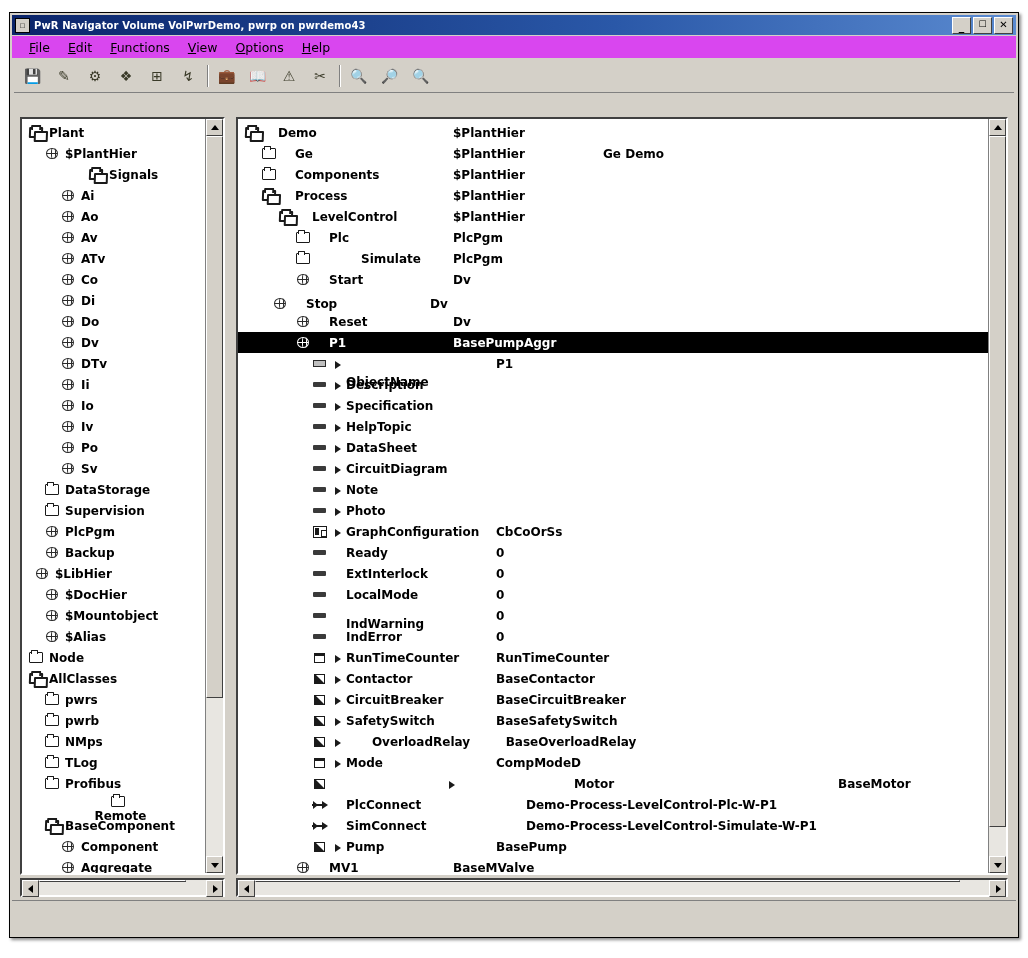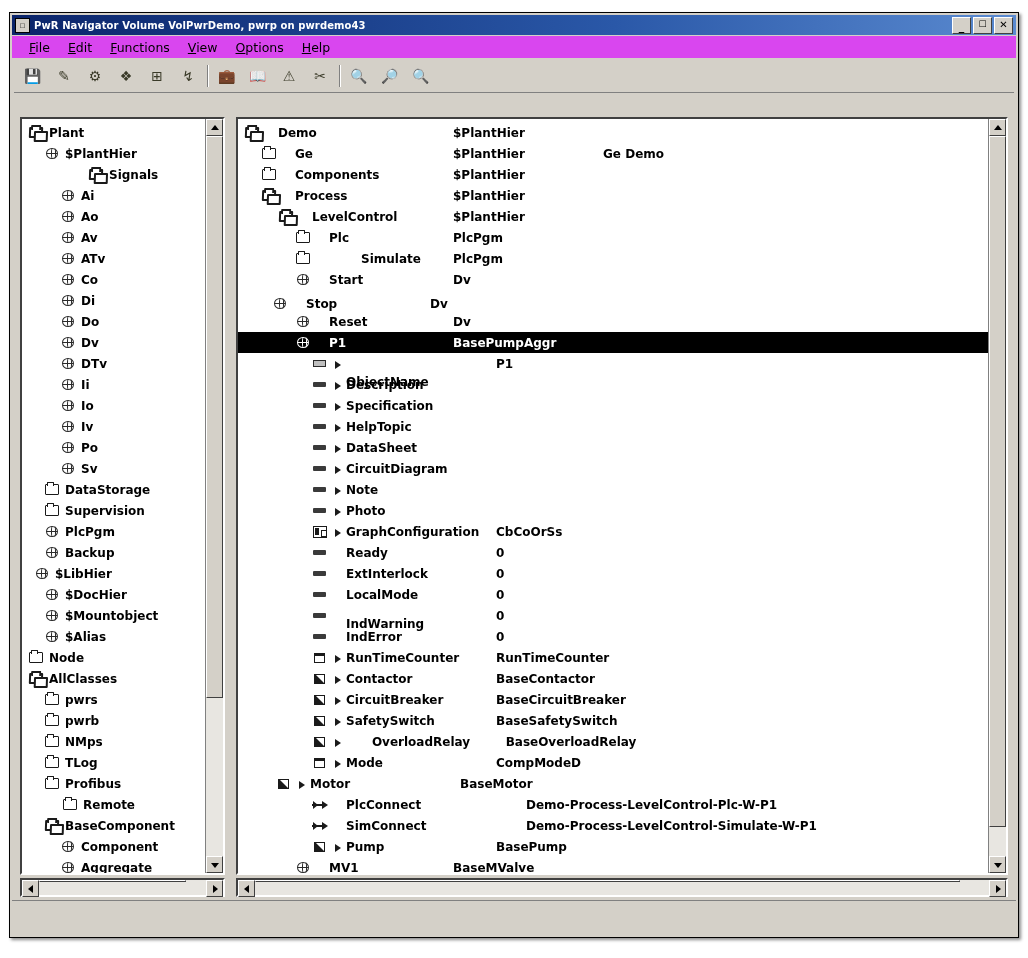--- a/index.html
+++ b/index.html
@@ -545,21 +545,21 @@
                 <span class="ic-folder-closed"></span>
               </span>
               <span class="lbl">TLog</span>
             </div>
             <div class="row" style="padding-left: 22px;">
               <span class="ico">
                 <span class="ic-folder-closed"></span>
               </span>
               <span class="lbl">Profibus</span>
             </div>
-            <div class="row" style="padding-left: 40px;">
+            <div class="row" style="padding-left: 14px; flex-direction: column;">
               <span class="ico">
                 <span class="ic-folder-closed"></span>
               </span>
               <span class="lbl">Remote</span>
             </div>
             <div class="row" style="padding-left: 22px;">
               <span class="ico">
                 <span class="ic-folder-open"></span>
               </span>
               <span class="lbl">BaseComponent</span>
@@ -832,21 +832,21 @@
               <span class="col2" style="min-width: 150px;">BaseOverloadRelay</span>
             </div>
             <div class="row" style="padding-left: 74px;">
               <span class="ico">
                 <span class="ic-box-empty"></span>
               </span>
               <span class="arrow"></span>
               <span class="lbl" style="min-width: 150px;">Mode</span>
               <span class="col2" style="min-width: 150px;">CompModeD</span>
             </div>
-            <div class="row" style="padding-left: 38px;">
+            <div class="row" style="padding-left: 74px; justify-content: space-between;">
               <span class="ico">
                 <span class="ic-box-half"></span>
               </span>
               <span class="arrow"></span>
               <span class="lbl" style="min-width: 150px;">Motor</span>
               <span class="col2" style="min-width: 150px;">BaseMotor</span>
             </div>
             <div class="row" style="padding-left: 74px;">
               <span class="ico">
                 <span class="ic-conn">

